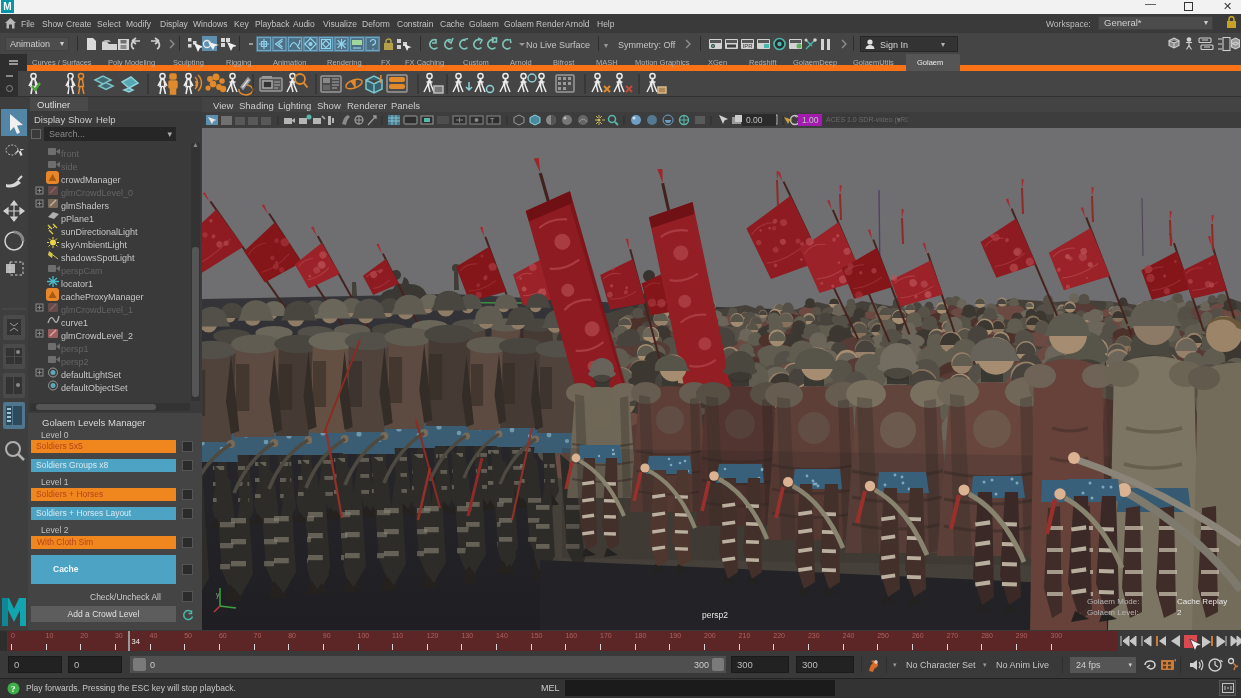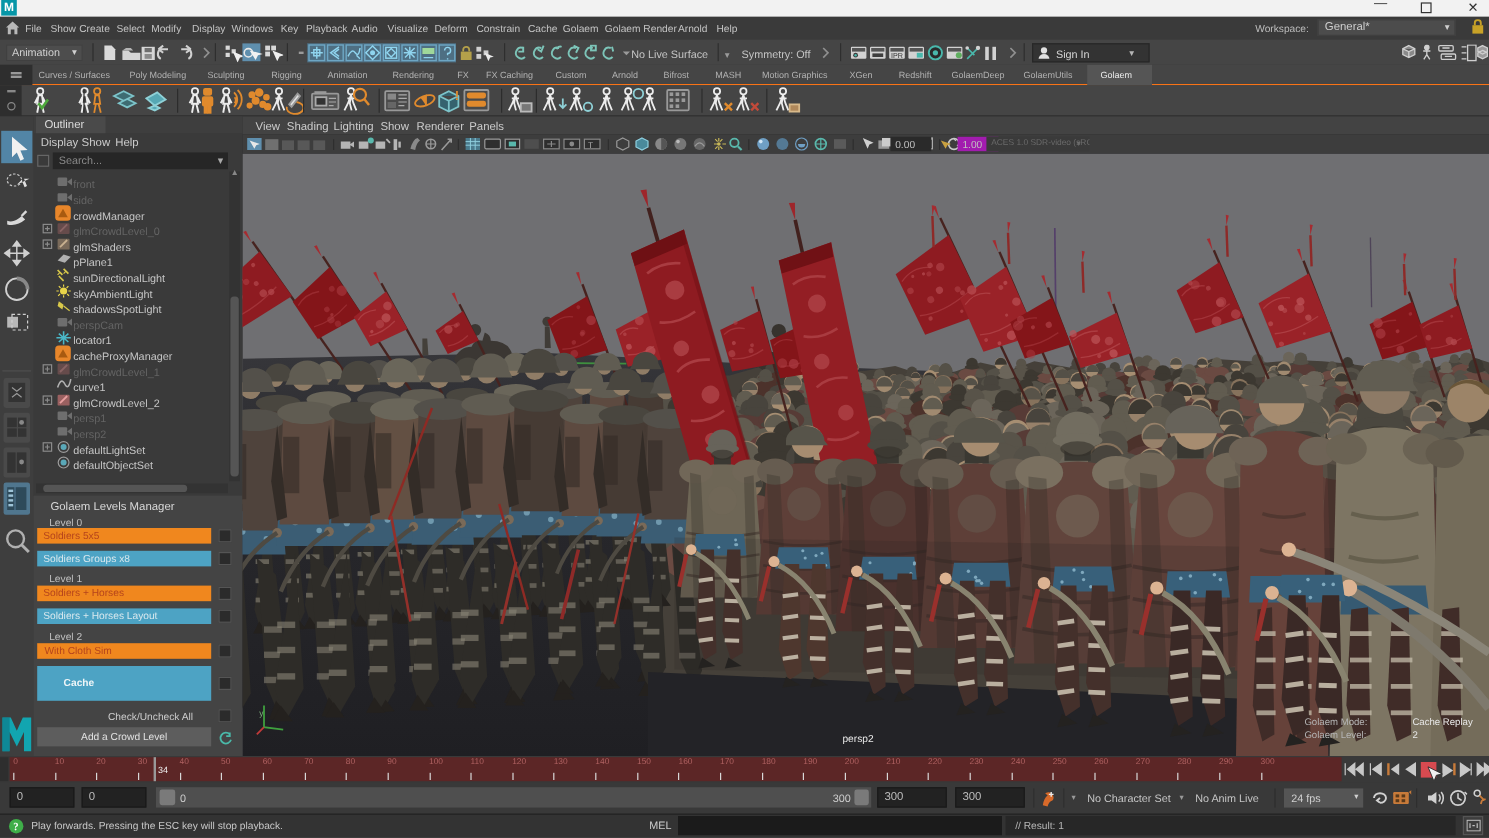--- a/index.html
+++ b/index.html
@@ -18,21 +18,21 @@
   #menubar { position:absolute; left:0; top:14px; width:1241px; height:19px; background:#3a3a3a;
     color:#c3c3c3; font-size:8.5px; }
   #menubar .mi { position:absolute; top:5px; }
   
   #toolbar { position:absolute; left:0; top:33px; width:1241px; height:21px; background:#454545; }
   .tsep { position:absolute; top:3px; width:1px; height:15px; background:#2e2e2e; }
   #animdd { position:absolute; left:5px; top:4px; width:64px; height:14px; background:#4d4d4d;
     border:1px solid #404040; color:#d0d0d0; font-size:9px; line-height:12px; padding-left:4px; }
   
   #shelftabs { position:absolute; left:0; top:54px; width:1241px; height:17px; background:#454545;
-    border-bottom:1px solid #f97316; color:#b2b2b2; font-size:7.5px; }
+    border-bottom:6px solid #f97316; color:#b2b2b2; font-size:7.5px; }
   #shelftabs .st { position:absolute; top:4px; }
   
   #shelf { position:absolute; left:0; top:71px; width:1241px; height:26px; background:#454545;
     border-bottom:1px solid #303030; }
   
   #toolbox { position:absolute; left:0; top:97px; width:28px; height:533px; background:#3e3e3e; }
   
   #outliner { position:absolute; left:28px; top:97px; width:174px; height:316px; background:#3a3a3a; }
   #golaem { position:absolute; left:28px; top:413px; width:174px; height:217px; background:#444444; }
   
@@ -518,21 +518,21 @@
   </div>
 
   <div id="outliner">
     <div class="abs" style="left:0; top:0; width:174px; height:14px; background:#3e3e3e;"></div>
     <div class="abs" style="left:2px; top:0px; width:58px; height:14px; background:#4a4a4a;"></div>
     <span class="abs" style="left:9px; top:2px; color:#dcdcdc; font-size:9.5px;">Outliner</span>
     <span class="abs" style="left:6px; top:17px; color:#cccccc; font-size:9.5px;">Display</span>
     <span class="abs" style="left:40px; top:17px; color:#cccccc; font-size:9.5px;">Show</span>
     <span class="abs" style="left:68px; top:17px; color:#cccccc; font-size:9.5px;">Help</span>
     <div class="abs" style="left:3px; top:32px; width:10px; height:10px; border:1px solid #666;"></div>
-    <div class="abs" style="left:16px; top:30px; width:146px; height:14px; background:#262626; color:#8a8a8a; font-size:9px; line-height:14px; padding-left:5px;">Search...<span style="float:right; margin-right:4px; color:#aaa;">▾</span></div>
+    <div class="abs" style="left:16px; top:30px; width:132px; height:14px; background:#262626; color:#8a8a8a; font-size:9px; line-height:14px; padding-left:5px;">Search...<span style="float:right; margin-right:4px; color:#aaa;">▾</span></div>
     <div class="abs" style="left:163px; top:46px; width:9px; height:258px; background:#333333;"></div>
     <div class="abs" style="left:164px; top:150px; width:7px; height:150px; background:#555555; border-radius:3px;"></div>
     <span class="abs" style="left:164px; top:44px; color:#888; font-size:7px;">▲</span>
     <div class="abs" style="left:2px; top:306px; width:160px; height:8px; background:#333333;"></div>
     <div class="abs" style="left:8px; top:307px; width:120px; height:6px; background:#555555; border-radius:3px;"></div>
     <svg class="abs" style="left:0; top:46px;" width="163" height="258" viewBox="0 0 163 258">
         <g fill="#9a9a9a" opacity="0.55">
           <rect x="20" y="5" width="8" height="7" rx="1"></rect>
           <path d="M28 8.5 l4 -3 v6 z"></path>
         </g>
@@ -3048,20 +3048,19 @@
 
   <div id="cmdline">
     <div class="abs" style="left:0; top:0; width:1241px; height:1px; background:#222;"></div>
     <svg class="abs" style="left:7px; top:4px;" width="13" height="13">
         <circle cx="6.5" cy="6.5" r="6" fill="#3fae49"></circle>
         <text x="4" y="10" font-size="9" fill="#fff" font-family="Liberation Serif" font-weight="bold">?</text>
       </svg>
     <span class="abs" style="left:26px; top:5px; color:#c8c8c8; font-size:8.5px;">Play forwards. Pressing the ESC key will stop playback.</span>
     <span class="abs" style="left:541px; top:5px; color:#cccccc; font-size:9px;">MEL</span>
     <div class="abs" style="left:565px; top:2px; width:270px; height:16px; background:#1b1b1b;"></div>
-    <div class="abs" style="left:838px; top:2px; width:375px; height:16px; background:#272727; color:#b8b8b8; font-size:8.5px; line-height:16px; padding-left:8px;">// Result: 1</div>
     <div class="abs" style="left:1219px; top:2px; width:17px; height:16px; background:#3d3d3d; border:1px solid #555;"></div>
     <svg class="abs" style="left:1222px; top:5px;" width="12" height="10">
         <rect x="0.5" y="0.5" width="11" height="9" fill="none" stroke="#c0c0c0"></rect>
         <path d="M3 3 v4 M9 3 v4 M5 5 h2" stroke="#c0c0c0"></path>
       </svg>
   </div>
 </div>
 
 </body></html>

